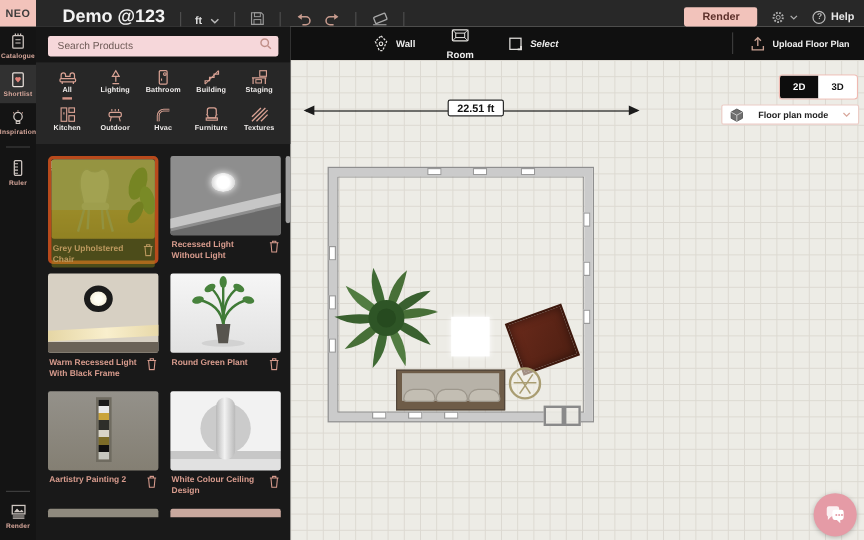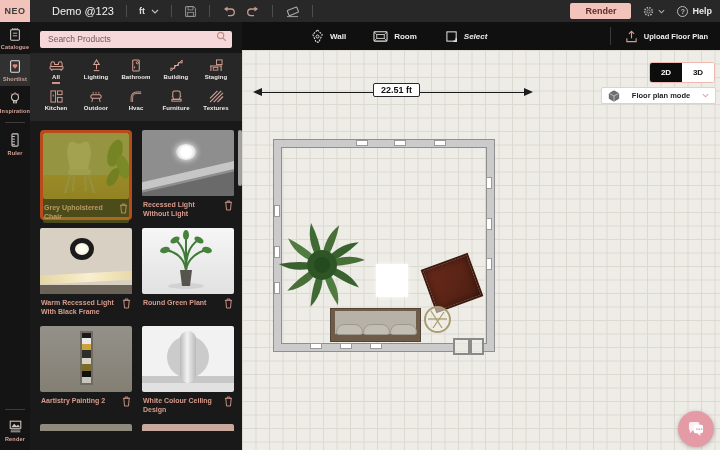--- a/index.html
+++ b/index.html
@@ -1,22 +1,22 @@
 <!DOCTYPE html>
 <html><head>
 <meta charset="utf-8">
 <style>
   * { box-sizing: border-box; margin: 0; padding: 0; }
   body { width: 720px; height: 450px; overflow: hidden; font-family: "Liberation Sans", sans-serif; }
   .app { position: relative; width: 720px; height: 450px; background: #edece6; overflow: hidden; }
 
   
-  .topbar { position: absolute; left:0; top:0; width:720px; height:22px; background:#282828; display:flex; align-items:center; z-index:50; }
+  .topbar { position: absolute; left:0; top:0; width:720px; height:22px; background:#282828; display:flex; align-items:flex-end; z-index:50; }
   .logo { width:30px; height:22px; background:#f2c3bb; color:#3c3c3c; font-size:9px; font-weight:bold; display:flex; align-items:center; justify-content:center; letter-spacing:.5px; }
-  .project { color:#f2f2f2; font-size:11px; font-weight:normal; margin-left:22px; }
+  .project { color:#f2f2f2; font-size:15px; font-weight:bold; margin-left:22px; }
   .tb-sep { width:1px; height:12px; background:#4d4d4d; margin:0 12px; }
   .unit { display:flex; align-items:center; gap:6px; color:#ddd; font-size:9px; font-weight:bold; cursor:pointer; }
   .tb-icon { display:flex; align-items:center; justify-content:center; cursor:pointer; }
   .undo-redo { display:flex; gap:10px; }
   .tb-right { margin-left:auto; display:flex; align-items:center; gap:12px; padding-right:8px; }
   .render-btn { background:#f2c3bb; color:#5c302a; border:none; font-size:9px; font-weight:bold; padding:3px 15px; border-radius:2px; cursor:pointer; font-family:inherit; }
   .gear-wrap { display:flex; align-items:center; gap:4px; cursor:pointer; }
   .help-wrap { display:flex; align-items:center; gap:4px; color:#e8e8e8; font-size:9px; font-weight:bold; cursor:pointer; }
   .q-circle { width:11px; height:11px; border:1px solid #bbb; border-radius:50%; color:#bbb; font-size:7px; display:flex; align-items:center; justify-content:center; font-weight:bold; }
 
@@ -67,21 +67,21 @@
   .ceil-circle { position:absolute; left:25px; top:10px; width:42px; height:42px; border-radius:50%; background:#cbcbcb; }
   .ceil-capsule { position:absolute; left:38px; top:5px; width:16px; height:52px; border-radius:8px; background:linear-gradient(90deg,#b9b9b9,#f2f2f2 45%,#b9b9b9); }
   .partial-card { width:92px; height:7px; border-radius:2px 2px 0 0; }
   .partial-a { background:#8f8a7e; }
   .partial-b { background:#c9a89e; }
 
   
   .toolbar { position:absolute; left:242px; top:22px; width:478px; height:28px; background:#101010; display:flex; align-items:center; z-index:20; }
   .tool { display:flex; align-items:center; gap:5px; color:#ededed; font-size:8px; font-weight:bold; cursor:pointer; }
   .tool-wall { margin-left:68px; }
-  .tool-room { margin-left:26px; }
+  .tool-room { margin-left:26px;flex-direction:column; }
   .tool-select { margin-left:28px;font-style:italic; }
   .upload { margin-left:auto; margin-right:12px; display:flex; align-items:center; gap:6px; color:#f0f0f0; font-size:7.5px; font-weight:bold; border-left:1px solid #3a3a3a; padding-left:14px; height:18px; cursor:pointer; }
 
   
   .canvas { position:absolute; left:242px; top:50px; width:478px; height:400px; background-color:#edece6;
     background-image:linear-gradient(#dcd9d1 1px,transparent 1px),linear-gradient(90deg,#dcd9d1 1px,transparent 1px);
     background-size:13.5px 13.5px; z-index:10; }
 
   .dim-line { position:absolute; left:13px; top:42px; width:276px; height:1px; background:#1c1c1c; }
   .dim-line::before { content:""; position:absolute; left:-2px; top:-4px; border-top:4.5px solid transparent; border-bottom:4.5px solid transparent; border-right:9px solid #1c1c1c; }

